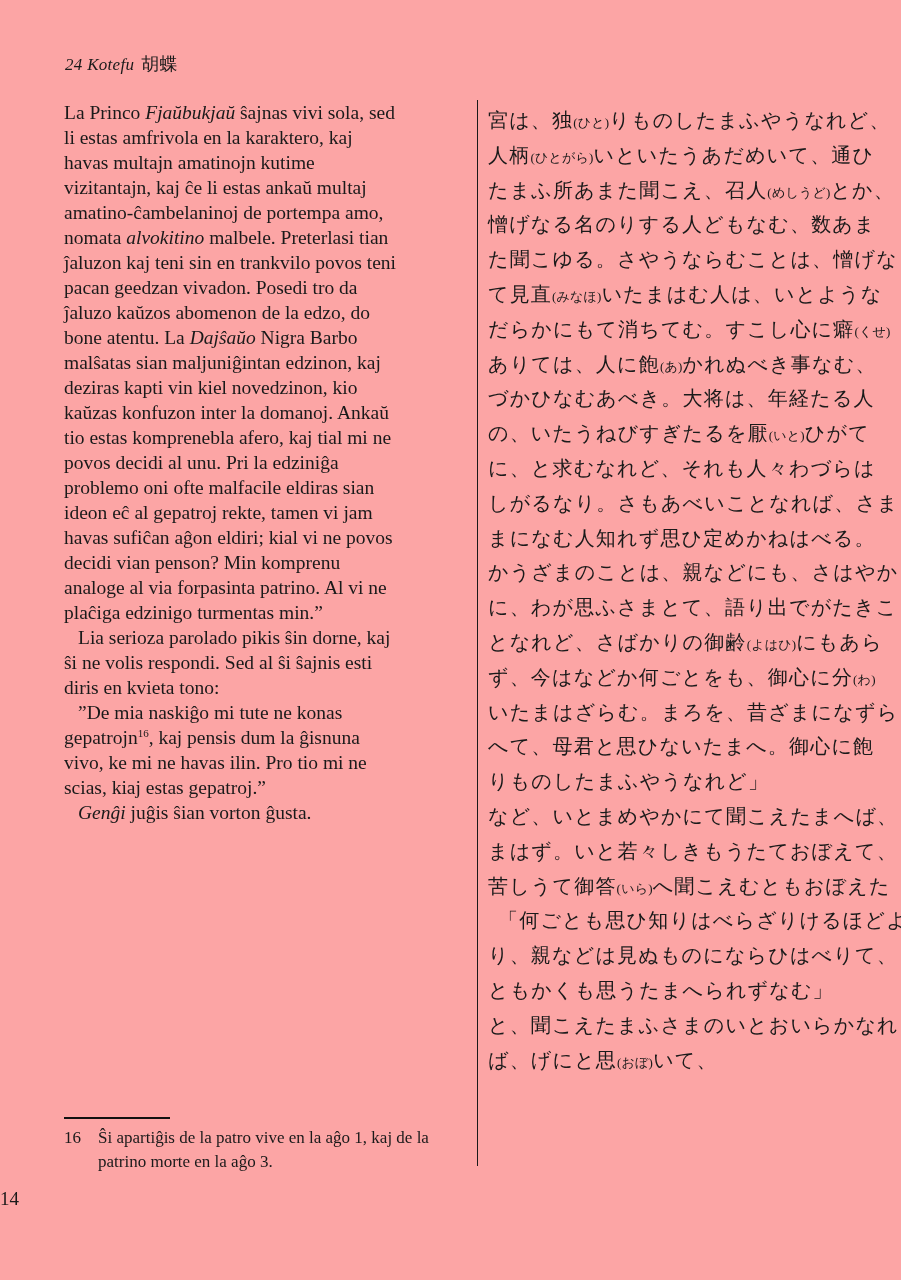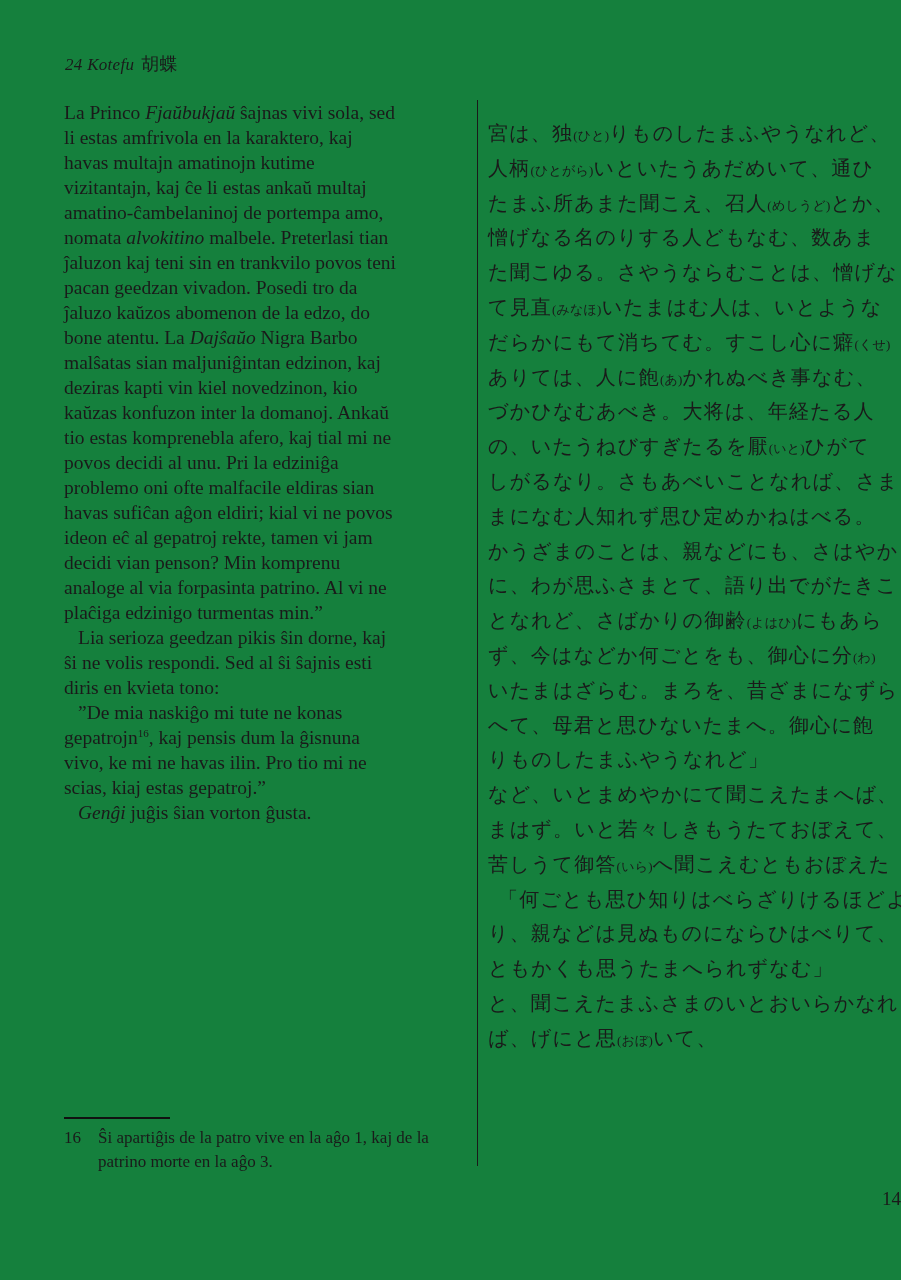--- a/index.html
+++ b/index.html
@@ -4,21 +4,21 @@
 <style>
   html, body { margin: 0; padding: 0; }
   body {
     width: 901px; height: 1280px;
     background: #ffffff;
     font-family: "Liberation Serif", "DejaVu Serif", serif;
     color: #1a1a1a;
     position: relative;
     overflow: hidden;
   }
-  .page { position: absolute; inset: 0; background: #15803d; }
+  .page { position: absolute; inset: 0; background: #fca5a5; }
 
   .running-header {
     position: absolute; left: 65px; top: 52px;
     font-size: 17px; font-style: italic; letter-spacing: 0.3px;
     white-space: nowrap;
   }
   .running-header .kanji { font-style: normal; margin-left: 7px; font-size: 18px; }
 
   .col-left {
     position: absolute; left: 64px; top: 100px; width: 412px;
@@ -28,41 +28,41 @@
   .l-line.ind { padding-left: 14px; }
   .l-line em { font-style: italic; }
   sup.fnref { font-size: 11px; vertical-align: super; line-height: 0; }
 
   .divider {
     position: absolute; left: 477px; top: 100px;
     width: 1px; height: 1066px; background: #1a1a1a;
   }
 
   .col-right {
-    position: absolute; left: 488px; top: 116px; width: 405px;
+    position: absolute; left: 488px; top: 103px; width: 405px;
     font-size: 20px; line-height: 34.8px; letter-spacing: 1.2px;
   }
   .r-line { white-space: nowrap; height: 34.8px; }
   .r-line.ind { padding-left: 10px; text-align: right; }
   .furigana { font-size: 13px; letter-spacing: 0.2px; }
 
   .fn-rule {
     position: absolute; left: 64px; top: 1117px;
     width: 106px; height: 2px; background: #111111;
   }
   .footnote {
     position: absolute; left: 64px; top: 1126px; width: 404px;
     font-size: 17px; line-height: 24px; display: flex;
   }
   .fn-marker { width: 34px; flex: none; }
   .fn-text { width: 362px; }
 
   .page-number {
-    position: absolute; left: 12px; right: 0; top: 1188px;
-    text-align: right; font-size: 19px;
+    position: absolute; left: 0; right: 0; top: 1188px;
+    text-align: left; font-size: 19px;
   }
 </style>
 </head>
 <body>
 
 <div class="page">
 
   <div class="running-header">
     <span>24 Kotefu</span><span class="kanji">胡蝶</span>
   </div>
@@ -77,26 +77,26 @@
       <div class="l-line"><span>ĵaluzon kaj teni sin en trankvilo povos teni</span></div>
       <div class="l-line"><span>pacan geedzan vivadon. Posedi tro da</span></div>
       <div class="l-line"><span>ĵaluzo kaŭzos abomenon de la edzo, do</span></div>
       <div class="l-line"><span>bone atentu. La </span><em>Dajŝaŭo</em><span> Nigra Barbo</span></div>
       <div class="l-line"><span>malŝatas sian maljuniĝintan edzinon, kaj</span></div>
       <div class="l-line"><span>deziras kapti vin kiel novedzinon, kio</span></div>
       <div class="l-line"><span>kaŭzas konfuzon inter la domanoj. Ankaŭ</span></div>
       <div class="l-line"><span>tio estas komprenebla afero, kaj tial mi ne</span></div>
       <div class="l-line"><span>povos decidi al unu. Pri la edziniĝa</span></div>
       <div class="l-line"><span>problemo oni ofte malfacile eldiras sian</span></div>
+      <div class="l-line"><span>ideon eĉ al gepatroj rekte, tamen vi jam</span></div>
       <div class="l-line"><span>havas sufiĉan aĝon eldiri; kial vi ne povos</span></div>
-      <div class="l-line"><span>ideon eĉ al gepatroj rekte, tamen vi jam</span></div>
       <div class="l-line"><span>decidi vian penson? Min komprenu</span></div>
       <div class="l-line"><span>analoge al via forpasinta patrino. Al vi ne</span></div>
       <div class="l-line"><span>plaĉiga edzinigo turmentas min.”</span></div>
-      <div class="l-line ind"><span>Lia serioza geedzan pikis ŝin dorne, kaj</span></div>
+      <div class="l-line ind"><span>Lia serioza parolado pikis ŝin dorne, kaj</span></div>
       <div class="l-line"><span>ŝi ne volis respondi. Sed al ŝi ŝajnis esti</span></div>
       <div class="l-line"><span>diris en kvieta tono:</span></div>
       <div class="l-line ind"><span>”De mia naskiĝo mi tute ne konas</span></div>
       <div class="l-line"><span>gepatrojn</span><sup class="fnref">16</sup><span>, kaj pensis dum la ĝisnuna</span></div>
       <div class="l-line"><span>vivo, ke mi ne havas ilin. Pro tio mi ne</span></div>
       <div class="l-line"><span>scias, kiaj estas gepatroj.”</span></div>
       <div class="l-line ind"><em>Genĝi</em><span> juĝis ŝian vorton ĝusta.</span></div>
     </div>
 
   <div class="divider"></div>
@@ -105,20 +105,21 @@
       <div class="r-line"><span>宮は、独</span><span class="furigana">(ひと)</span><span>りものしたまふやうなれど、</span></div>
       <div class="r-line"><span>人柄</span><span class="furigana">(ひとがら)</span><span>いといたうあだめいて、通ひ</span></div>
       <div class="r-line"><span>たまふ所あまた聞こえ、召人</span><span class="furigana">(めしうど)</span><span>とか、</span></div>
       <div class="r-line"><span>憎げなる名のりする人どもなむ、数あま</span></div>
       <div class="r-line"><span>た聞こゆる。さやうならむことは、憎げなう</span></div>
       <div class="r-line"><span>て見直</span><span class="furigana">(みなほ)</span><span>いたまはむ人は、いとような</span></div>
       <div class="r-line"><span>だらかにもて消ちてむ。すこし心に癖</span><span class="furigana">(くせ)</span></div>
       <div class="r-line"><span>ありては、人に飽</span><span class="furigana">(あ)</span><span>かれぬべき事なむ、</span></div>
       <div class="r-line"><span>づかひなむあべき。大将は、年経たる人</span></div>
       <div class="r-line"><span>の、いたうねびすぎたるを厭</span><span class="furigana">(いと)</span><span>ひがて</span></div>
+      <div class="r-line"><span>に、と求むなれど、それも人々わづらは</span></div>
       <div class="r-line"><span>しがるなり。さもあべいことなれば、さまざ</span></div>
       <div class="r-line"><span>まになむ人知れず思ひ定めかねはべる。</span></div>
       <div class="r-line"><span>かうざまのことは、親などにも、さはやか</span></div>
       <div class="r-line"><span>に、わが思ふさまとて、語り出でがたきこ</span></div>
       <div class="r-line"><span>となれど、さばかりの御齢</span><span class="furigana">(よはひ)</span><span>にもあら</span></div>
       <div class="r-line"><span>ず、今はなどか何ごとをも、御心に分</span><span class="furigana">(わ)</span></div>
       <div class="r-line"><span>いたまはざらむ。まろを、昔ざまになずら</span></div>
       <div class="r-line"><span>へて、母君と思ひないたまへ。御心に飽</span></div>
       <div class="r-line"><span>りものしたまふやうなれど」</span></div>
       <div class="r-line"><span>など、いとまめやかにて聞こえたまへば、</span></div>

